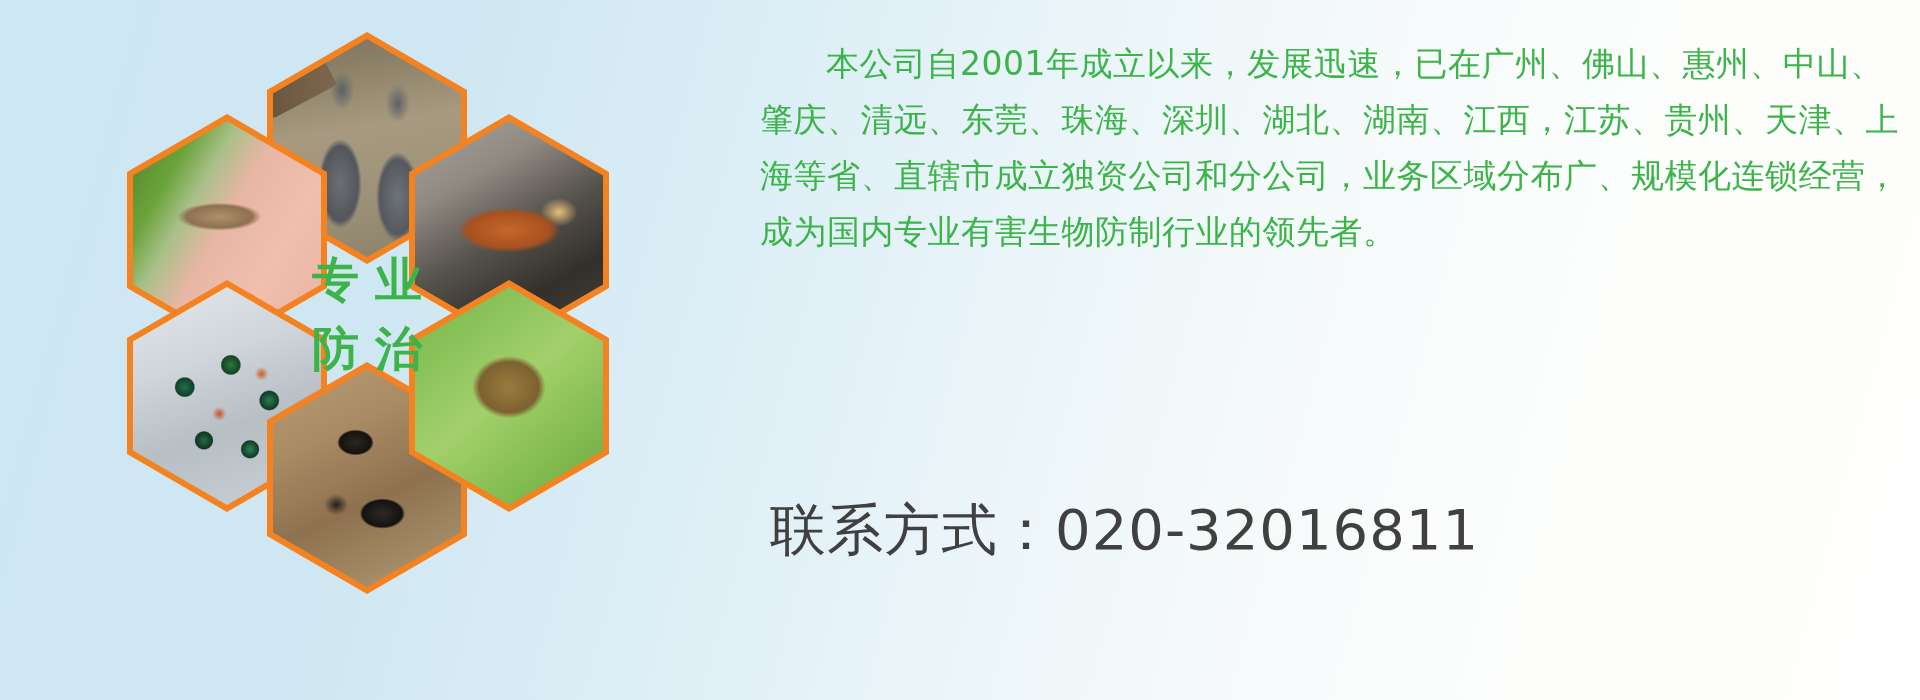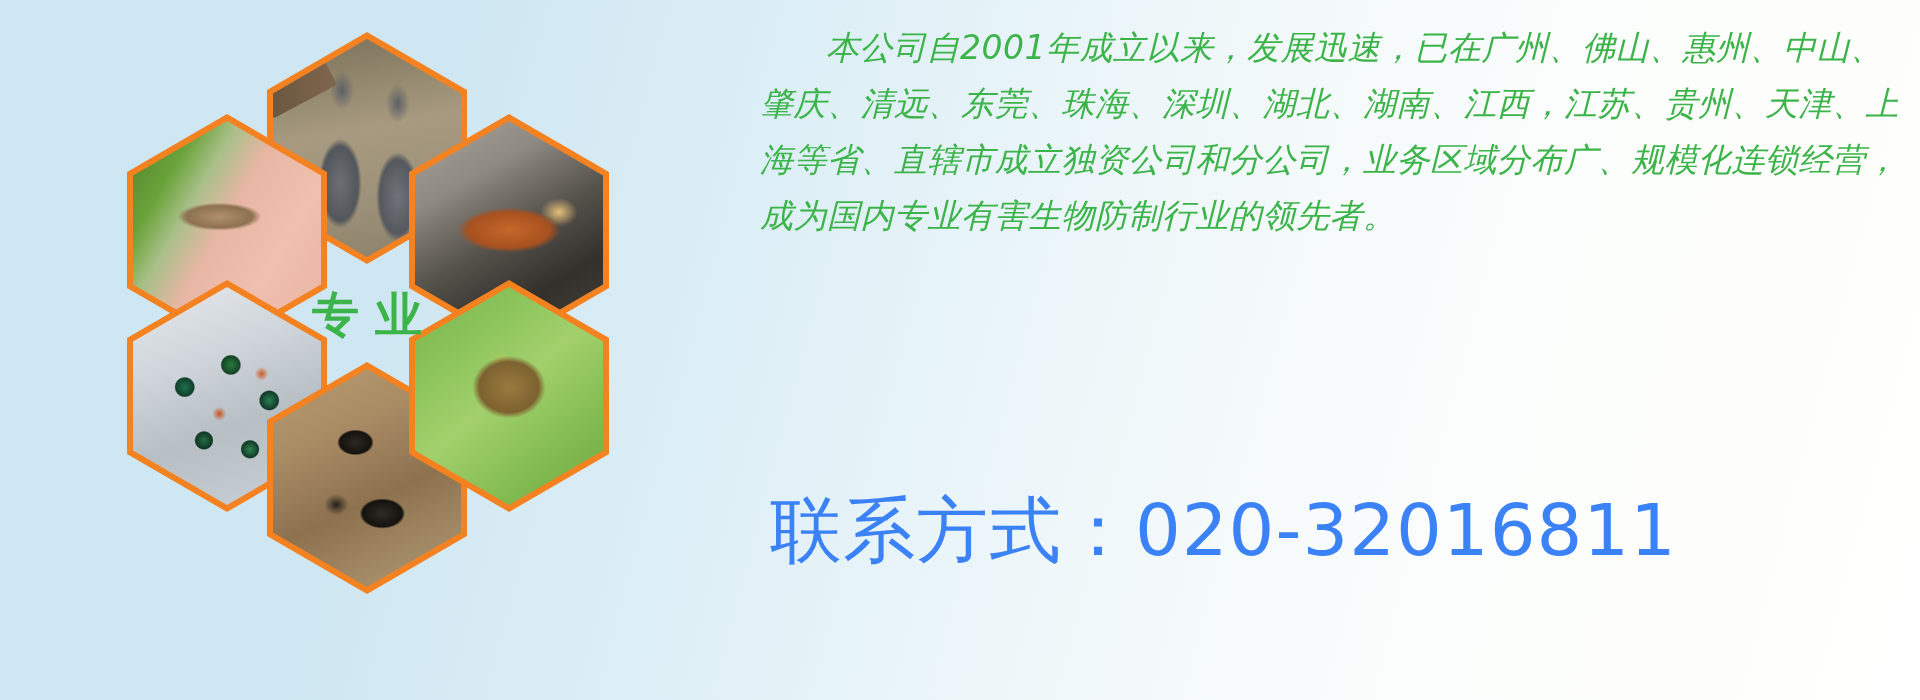--- a/index.html
+++ b/index.html
@@ -88,37 +88,37 @@
   }
   .art-stink{
     background:
       radial-gradient(ellipse 54px 46px at 50% 46%,#9a7a3e 0%,#7d6230 55%,rgba(125,98,48,0) 68%),
       radial-gradient(ellipse 22px 30px at 46% 40%,#d9c06a 0%,rgba(217,192,106,0) 72%),
       linear-gradient(140deg,#76b44a 0%,#8cc45c 26%,#a3d06c 48%,#84bd52 74%,#6aa53f 100%);
   }
 
   
   .copy{
-    position:absolute;left:760px;top:20px;width:1140px;font-style:italic;
+    position:absolute;left:760px;top:36px;width:1140px;
   }
   .copy p{
     margin:0;
     color:#3cb44a;
     font-size:33px;
     line-height:56px;
     text-indent:66px;
     font-weight:500;
     letter-spacing:.5px;
     font-family:"DejaVu Sans","Liberation Sans",sans-serif;
   }
   .contact{
     position:absolute;left:770px;top:482px;width:1140px;
-    color:#3b82f6;
+    color:#404040;
     font-family:"DejaVu Sans","Liberation Sans",sans-serif;
-    font-size:72px;
+    font-size:56px;
     font-weight:500;
     line-height:96px;
     letter-spacing:1px;
   }
   .contact .line2{display:block;padding-left:190px;}
 </style>
 </head>
 <body>
 
 <div class="banner">
@@ -158,20 +158,21 @@
     <div class="hex" style="left:314px;top:272px;width:200px;height:232px;">
       <div class="inner">
         <div class="art art-stink"></div>
       </div>
     </div>
 
     <div class="hex hex-center" style="left:172px;top:190px;width:200px;height:232px;">
       <div class="inner">
         <div class="hex-label">
           <span>专业</span>
+          <span>防治</span>
         </div>
       </div>
     </div>
 
   </div>
 
   <div class="copy">
     <p>本公司自2001年成立以来，发展迅速，已在广州、佛山、惠州、中山、肇庆、清远、东莞、珠海、深圳、湖北、湖南、江西，江苏、贵州、天津、上海等省、直辖市成立独资公司和分公司，业务区域分布广、规模化连锁经营，成为国内专业有害生物防制行业的领先者。</p>
   </div>
 

